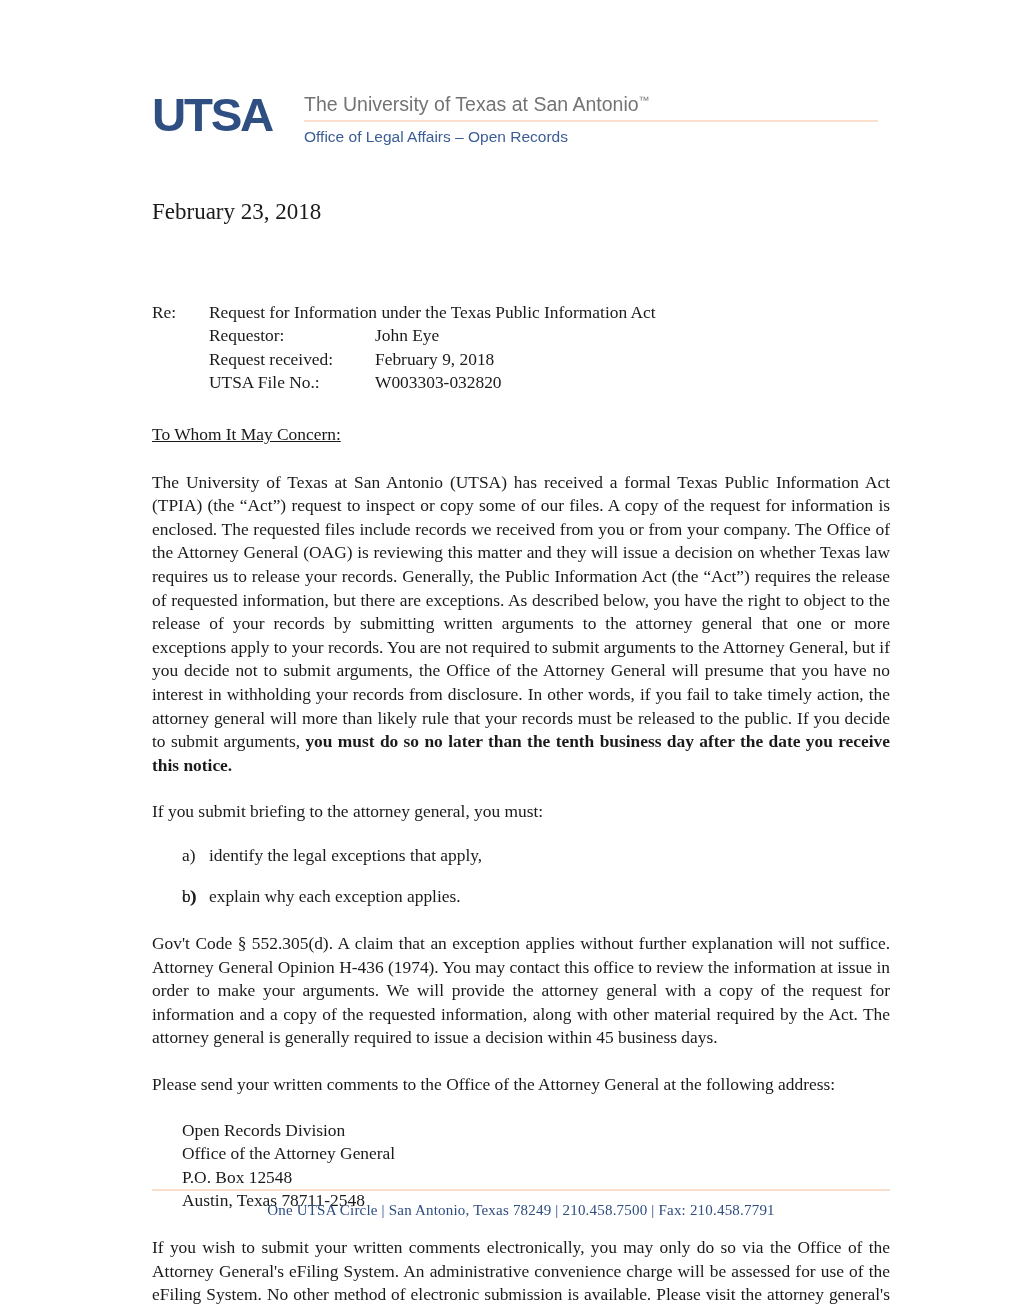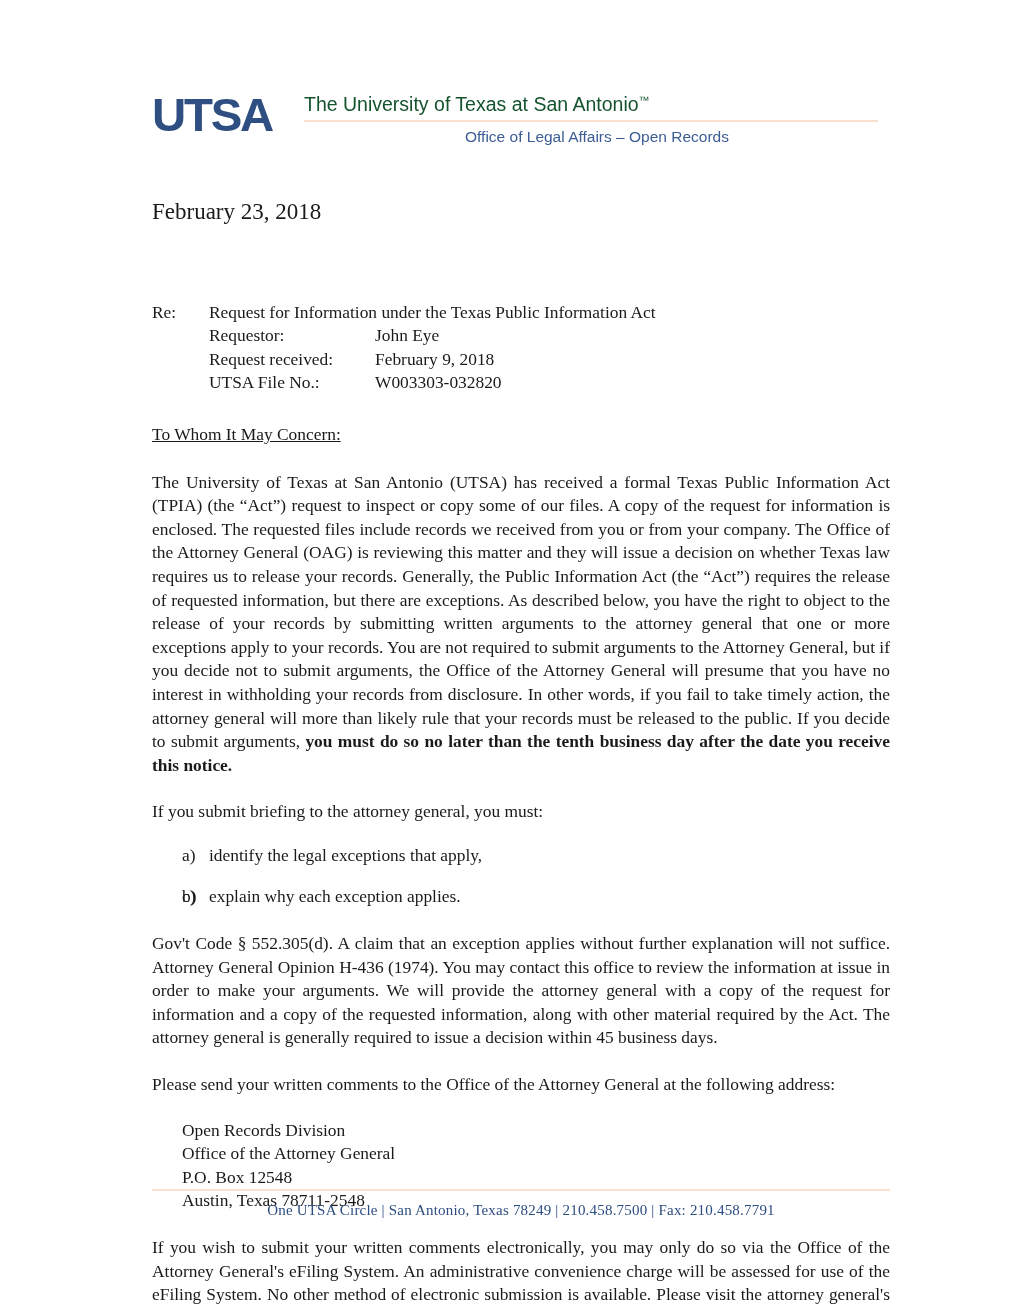--- a/index.html
+++ b/index.html
@@ -50,21 +50,21 @@
   }
   .head-right {
     position: absolute;
     left: 152px;
     top: 0;
     width: 586px;
   }
   .head-title {
     font-family: "Liberation Sans", "DejaVu Sans", sans-serif;
     font-size: 19.5px;
-    color: #14532d;
+    color: #737373;
     line-height: 25px;
     white-space: nowrap;
     letter-spacing: 0px;
   }
   .head-title .tm {
     font-size: 11px;
     vertical-align: 7px;
     letter-spacing: 0;
   }
   .head-rule {
@@ -73,21 +73,20 @@
     height: 1.6px;
     width: 574px;
     background: #fae0cc;
   }
   .head-sub {
     font-family: "Liberation Sans", "DejaVu Sans", sans-serif;
     font-size: 15.5px;
     color: #3c5d94;
     line-height: 20px;
     white-space: nowrap;
-    text-align: center;
   }
 
   
   .body-block {
     position: absolute;
     left: 140px;
     top: 200px;
     width: 738px;
     font-size: 17.4px;
     line-height: 23.6px;

